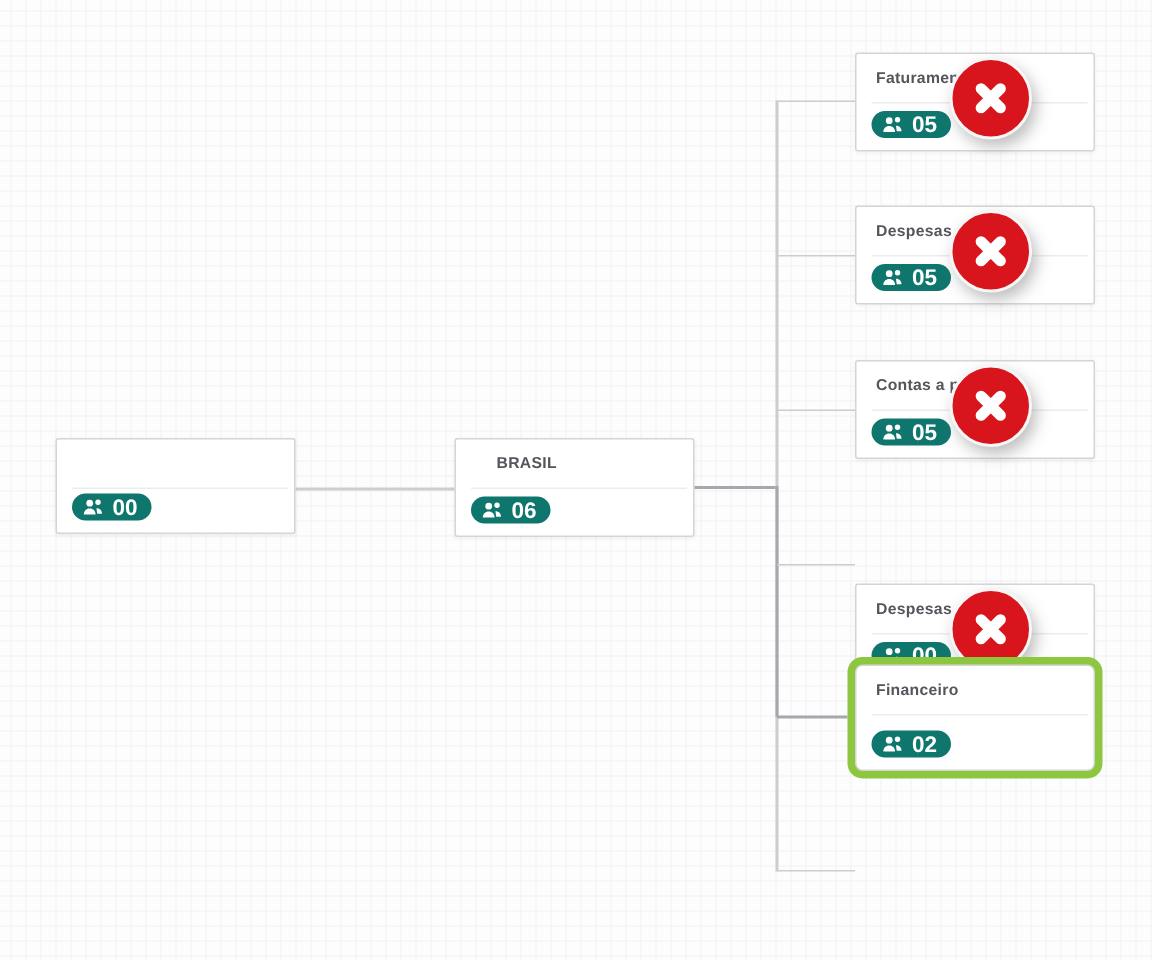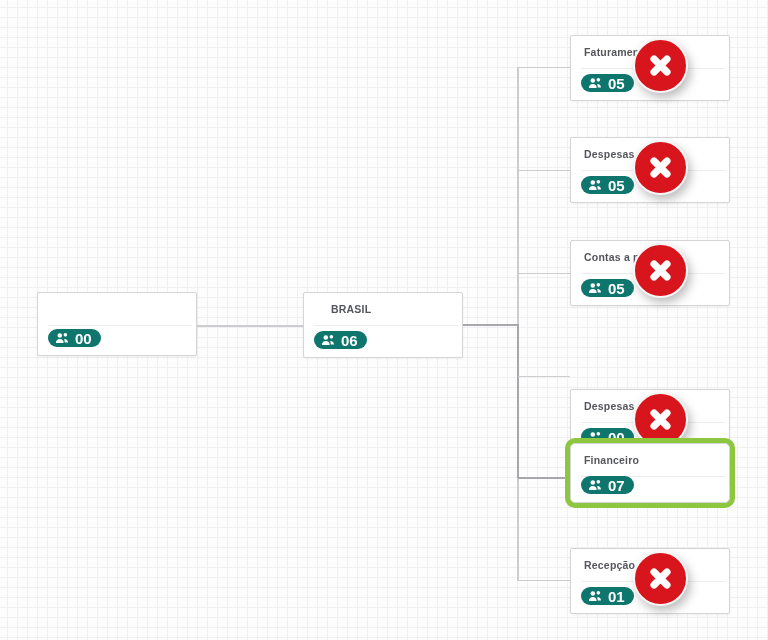--- a/index.html
+++ b/index.html
@@ -28,21 +28,21 @@
     position:absolute;
     width:160px;height:66px;
     background:#ffffff;
     border:1px solid #d5d5d8;
     border-radius:2px;
     box-shadow:0 1px 3px rgba(0,0,0,.05);
     box-sizing:border-box;
     cursor:pointer;
   }
   .node.selected{
-    height:60px;
+    height:71px;
     border-radius:5px;
     box-shadow:0 0 0 5px #8dc63f;
   }
   .node .title{
     position:absolute;top:10px;left:13px;right:8px;
     font-size:10.5px;font-weight:600;color:#55565c;
     letter-spacing:.2px;
     white-space:nowrap;overflow:hidden;
   }
   .node .divider{
@@ -195,36 +195,18 @@
   <div class="node selected" style="left:570px;top:443px;">
     <span class="title">Financeiro</span>
     <div class="divider"></div>
     <div class="badge">
       <svg viewBox="0 0 20 16" width="15" height="12">
         <circle cx="6.4" cy="4.6" r="3" fill="#fff"></circle>
         <circle cx="13.8" cy="3.8" r="2.4" fill="#fff"></circle>
         <path d="M1.2 14.6c0-3.2 2.3-5.2 5.2-5.2s5.2 2 5.2 5.2z" fill="#fff"></path>
         <path d="M12.4 9.2c2.9 0 4.9 1.9 4.9 4.7h-4.2z" fill="#fff"></path>
       </svg>
-      <span>07</span>
-    </div>
-  </div>
-
-  <div class="node" style="left:570px;top:548px;">
-    <span class="title">Recepção</span>
-    <div class="divider"></div>
-    <div class="badge">
-      <svg viewBox="0 0 20 16" width="15" height="12">
-        <circle cx="6.4" cy="4.6" r="3" fill="#fff"></circle>
-        <circle cx="13.8" cy="3.8" r="2.4" fill="#fff"></circle>
-        <path d="M1.2 14.6c0-3.2 2.3-5.2 5.2-5.2s5.2 2 5.2 5.2z" fill="#fff"></path>
-        <path d="M12.4 9.2c2.9 0 4.9 1.9 4.9 4.7h-4.2z" fill="#fff"></path>
-      </svg>
-      <span>01</span>
-    </div>
-    <button class="delete-btn">
-      <svg viewBox="0 0 24 24" width="31" height="31">
-        <path d="M7 7 L17 17 M17 7 L7 17" stroke="#fff" stroke-width="5.6" stroke-linecap="round" fill="none"></path>
-      </svg>
-    </button>
-  </div>
+      <span>02</span>
+    </div>
+  </div>
+
 
 </div>
 
 </body></html>

